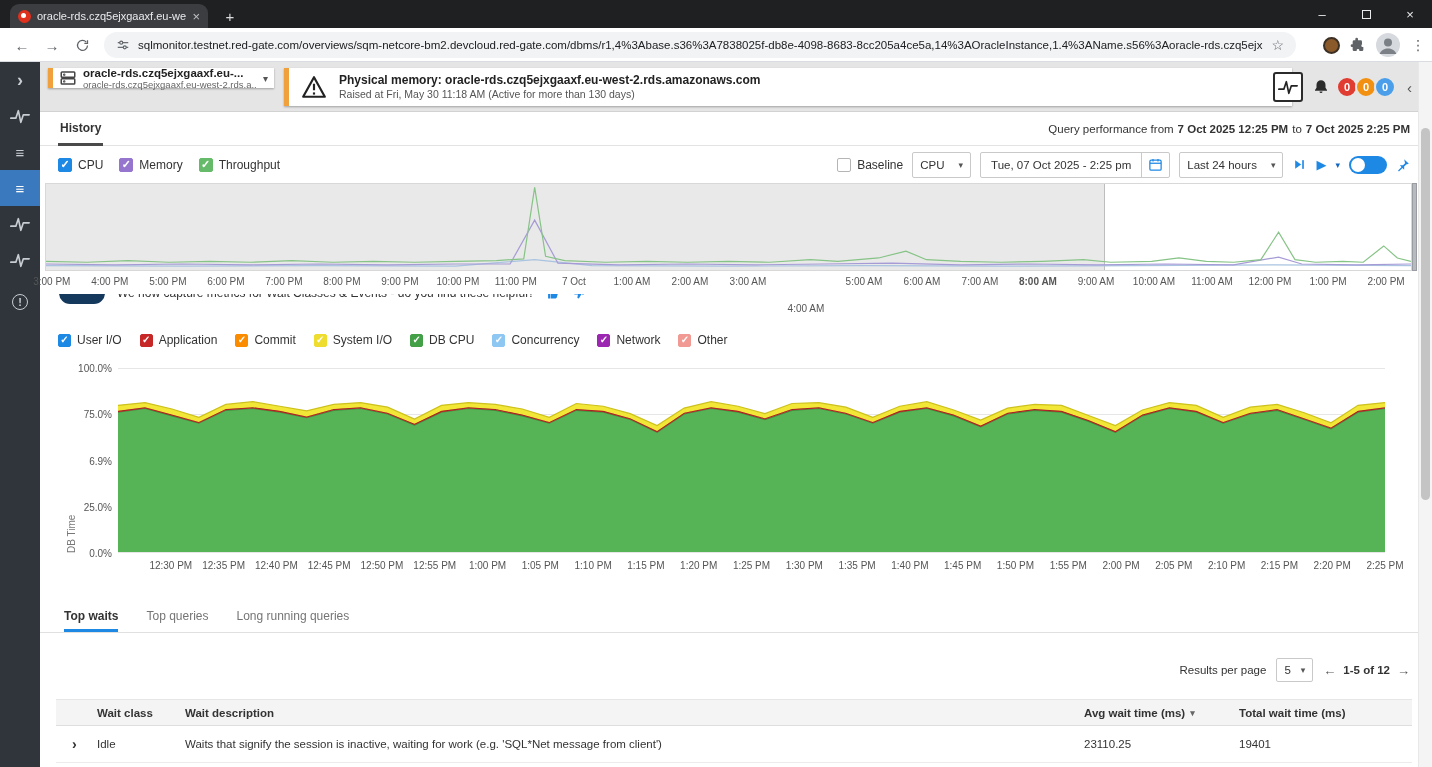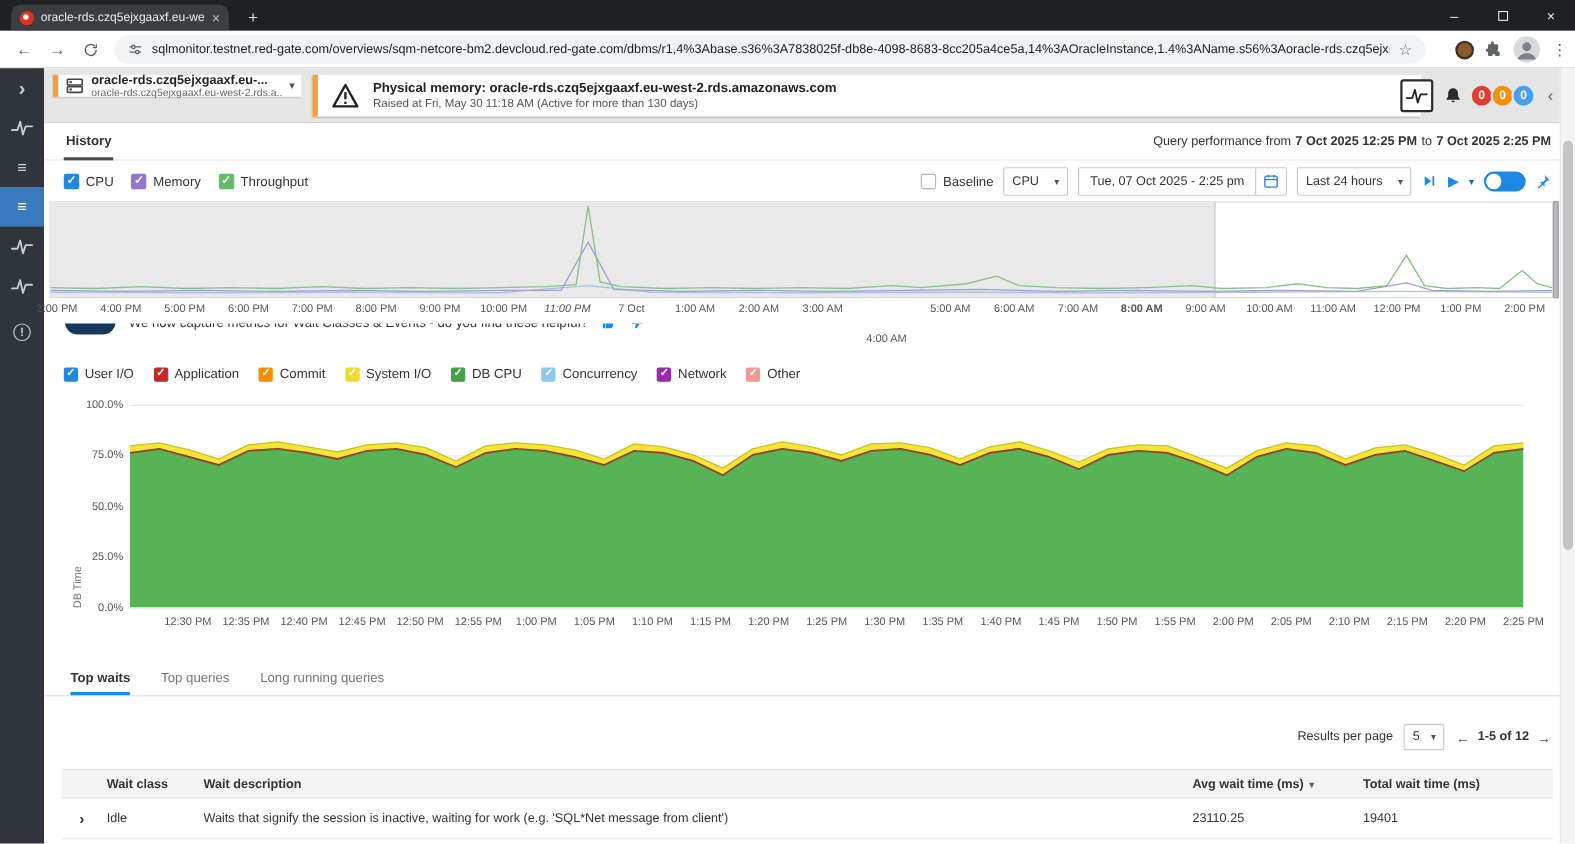--- a/index.html
+++ b/index.html
@@ -351,21 +351,21 @@
   <div class="tl-handle"></div>
   <div class="timeline-labels" id="timeline-labels">
       <span class="tl-label" style="left: 0.5%;">3:00 PM</span>
       <span class="tl-label" style="left: 4.74348%;">4:00 PM</span>
       <span class="tl-label" style="left: 8.98696%;">5:00 PM</span>
       <span class="tl-label" style="left: 13.2304%;">6:00 PM</span>
       <span class="tl-label" style="left: 17.4739%;">7:00 PM</span>
       <span class="tl-label" style="left: 21.7174%;">8:00 PM</span>
       <span class="tl-label" style="left: 25.9609%;">9:00 PM</span>
       <span class="tl-label" style="left: 30.2043%;">10:00 PM</span>
-      <span class="tl-label" style="left: 34.4478%; font-style: italic;">11:00 PM</span>
+      <span class="tl-label" style="left: 34.4478%;">11:00 PM</span>
       <span class="tl-label" style="left: 38.6913%;">7 Oct</span>
       <span class="tl-label" style="left: 42.9348%;">1:00 AM</span>
       <span class="tl-label" style="left: 47.1783%;">2:00 AM</span>
       <span class="tl-label" style="left: 51.4217%;">3:00 AM</span>
       <span class="tl-label" style="left: 55.6652%; margin-top: 27px;">4:00 AM</span>
       <span class="tl-label" style="left: 59.9087%;">5:00 AM</span>
       <span class="tl-label" style="left: 64.1522%;">6:00 AM</span>
       <span class="tl-label" style="left: 68.3957%;">7:00 AM</span>
       <span class="tl-label" style="left: 72.6391%; font-weight: bold;">8:00 AM</span>
       <span class="tl-label" style="left: 76.8826%;">9:00 AM</span>
@@ -425,21 +425,21 @@
       <span class="chk-item">
         <span class="chk-box small" style="background: rgb(240, 154, 147); border-color: rgb(240, 154, 147);">✓</span>
         <span class="chk-label">Other</span>
       </span>
     </div>
 
   <div class="ylabel">DB Time</div>
   <div class="yticks" id="y-ticks">
       <span class="ytick" style="top: 0%; text-align: center;">100.0%</span>
       <span class="ytick" style="top: 25%;">75.0%</span>
-      <span class="ytick" style="top: 50%;">50.0%</span>
+      <span class="ytick" style="top: 50%;">6.9%</span>
       <span class="ytick" style="top: 75%;">25.0%</span>
       <span class="ytick" style="top: 100%;">0.0%</span>
     </div>
   <div class="chart-plot">
     <div id="chart-grid">
         <div class="gridline" style="top: 0%;"></div>
         <div class="gridline" style="top: 25%;"></div>
         <div class="gridline" style="top: 50%;"></div>
         <div class="gridline" style="top: 75%;"></div>
         <div class="gridline" style="top: 100%;"></div>

